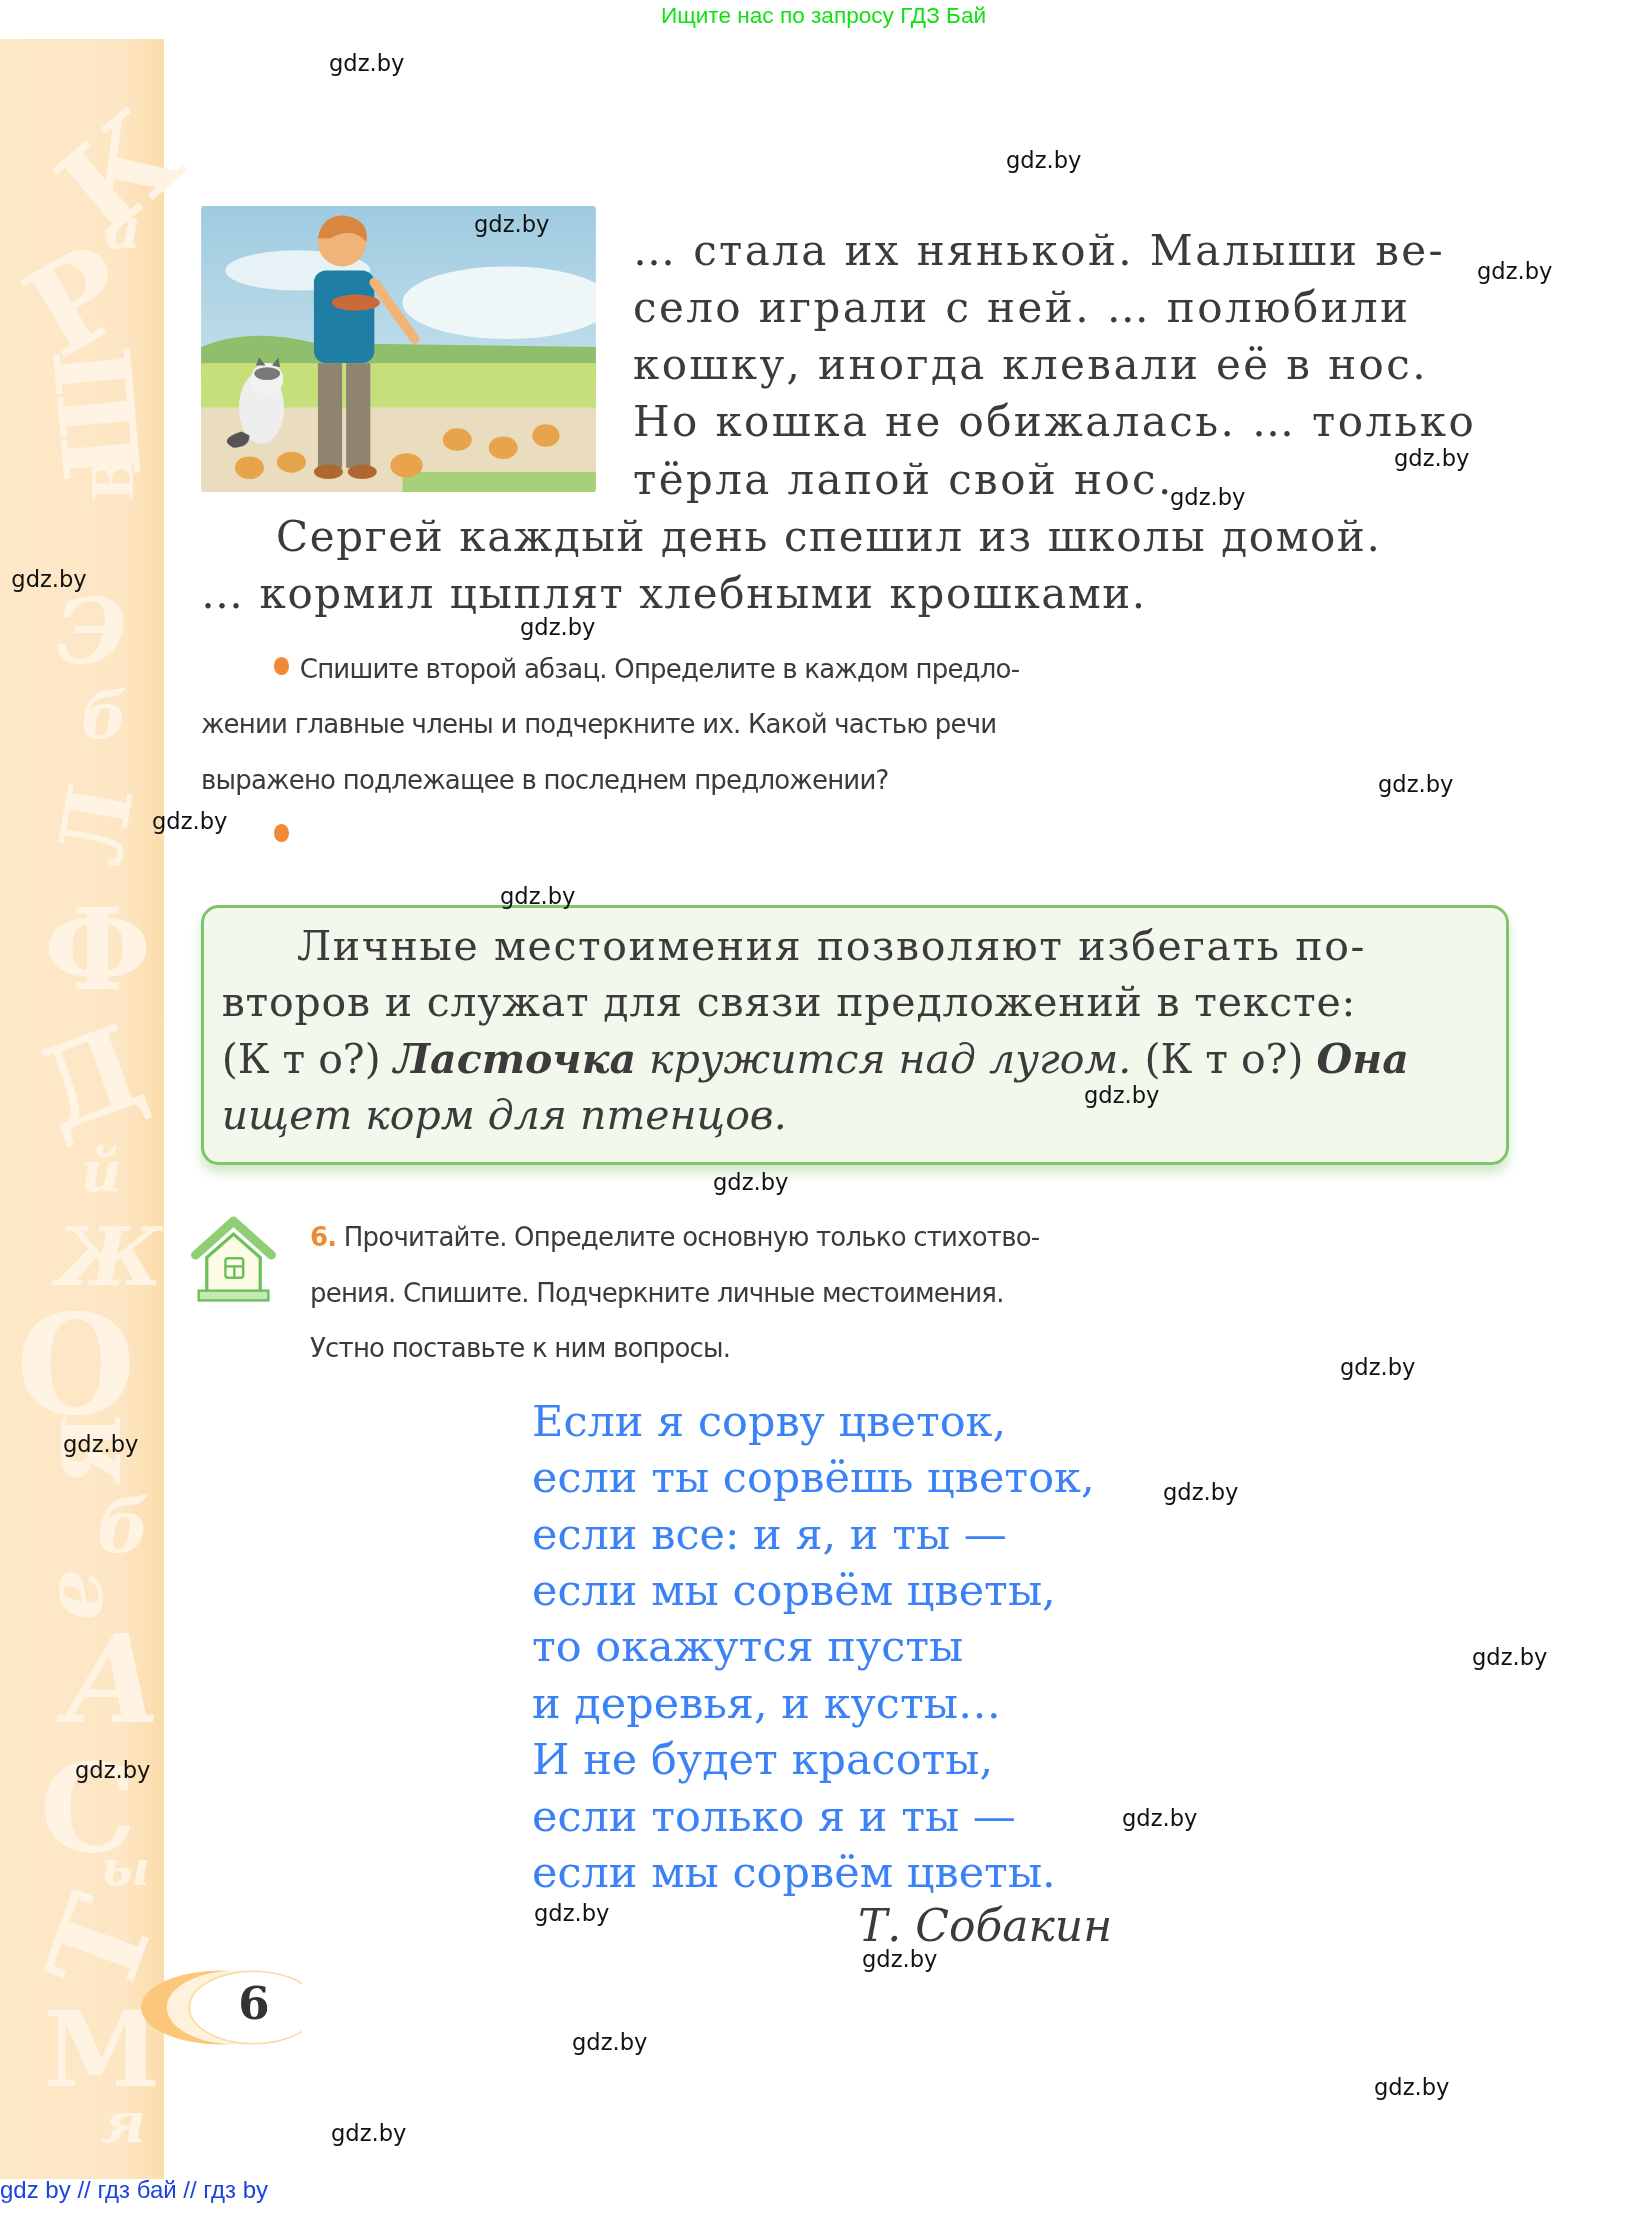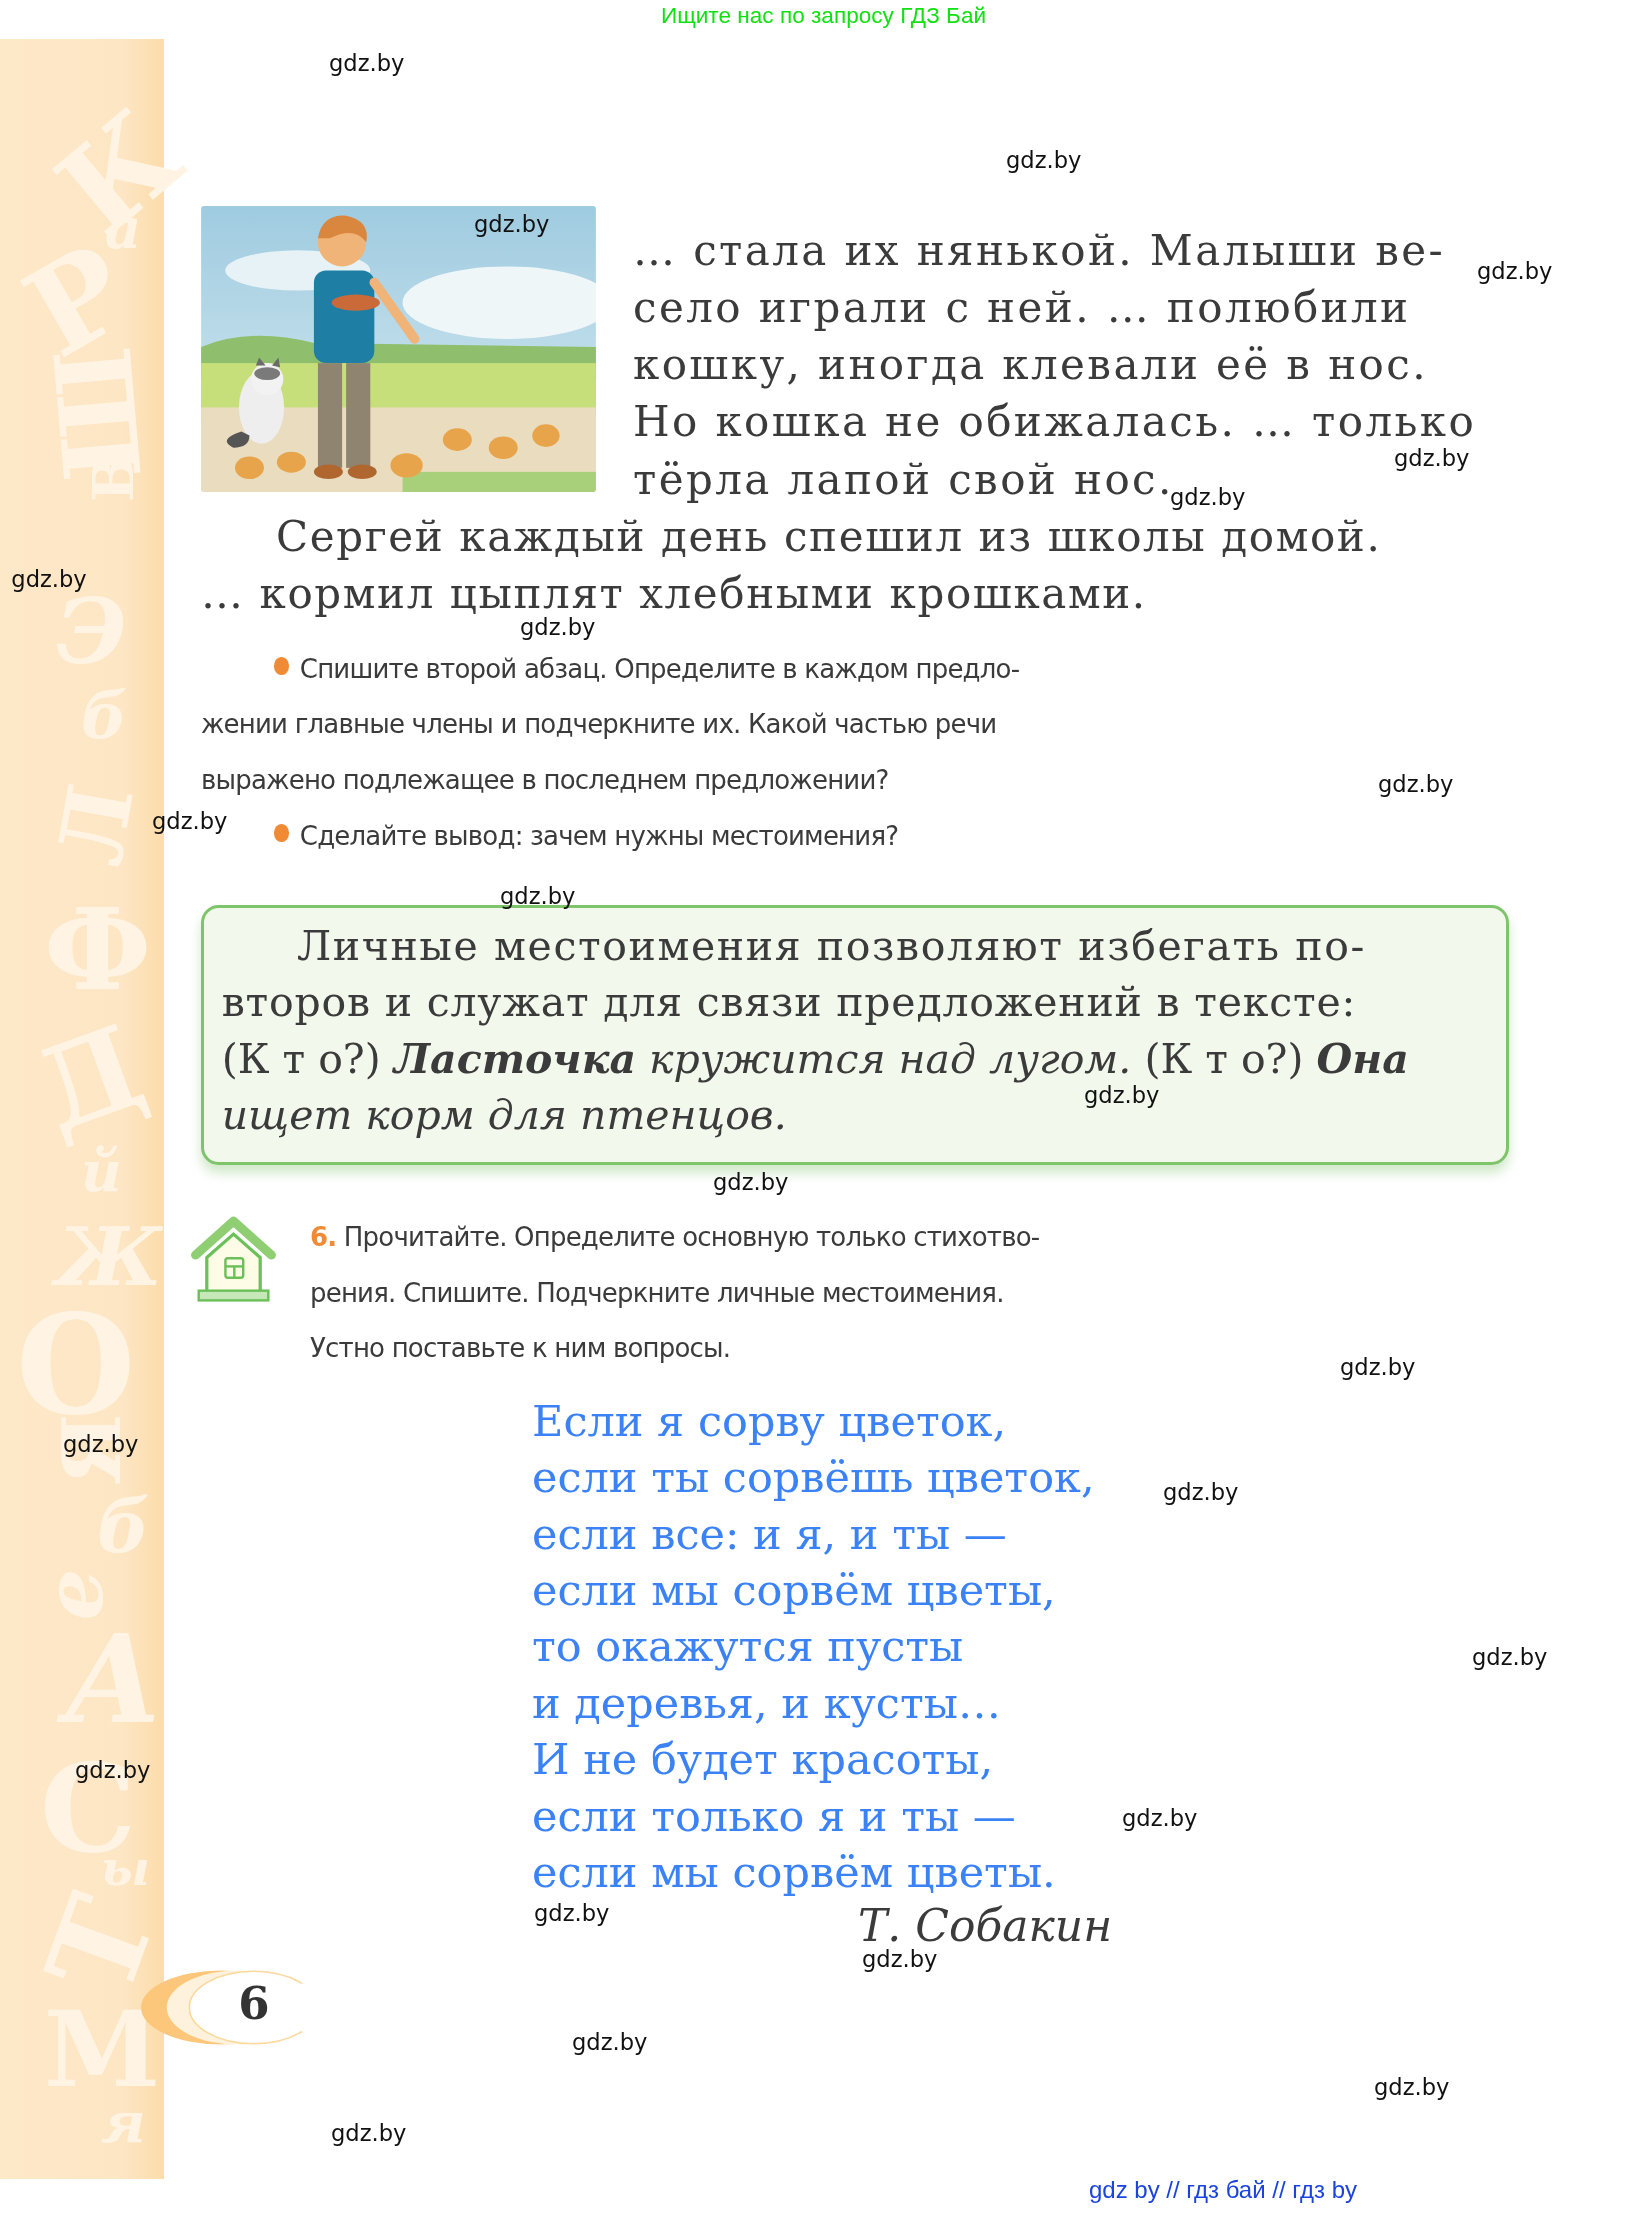--- a/index.html
+++ b/index.html
@@ -17,21 +17,21 @@
   .bullet{display:inline-block;width:14.5px;height:17.7px;border-radius:50%;background:#f08a34;margin-right:11.3px;vertical-align:middle;position:relative;top:-4.8px;}
   .rule-box{left:201px;top:905px;width:1302px;height:254px;border:3.2px solid #7ec46a;border-radius:17.7px;
             background:#f2f9ec;box-shadow:0 8px 11.3px rgba(120,190,100,0.35);}
   .rule-text{font-family:"DejaVu Serif",serif;font-size:41px;line-height:56px;color:#3b3b3b;white-space:nowrap;}
   .it{font-style:italic;}
   .bi{font-style:italic;font-weight:bold;}
   .tasknum{color:#f08a34;font-weight:bold;}
   .poem{font-family:"DejaVu Serif",serif;font-size:43px;line-height:56px;color:#3b82f6;white-space:nowrap;}
   .author{font-family:"DejaVu Serif",serif;font-style:italic;font-size:44px;color:#3b3b3b;white-space:nowrap;}
   .pagebadge{left:137px;top:1967px;width:165px;height:81px;}
-  .footer{left:0;top:2176px;width:1329px;text-align:right;color:#1a44dd;font-family:"Liberation Sans",sans-serif;font-size:24px;padding-left:28px;}
+  .footer{left:0;top:2176px;width:1329px;text-align:left;color:#1a44dd;font-family:"Liberation Sans",sans-serif;font-size:24px;}
 </style>
 </head>
 <body>
 
 <div class="abs topbanner">Ищите нас по запросу ГДЗ Бай</div>
 
 <div class="abs sidebar">
   <span class="side-letter" style="left:64px;top:73px;font-size:121px;transform:rotate(-40deg);">К</span>
   <span class="side-letter" style="left:105px;top:161px;font-size:56px;font-style:italic;">а</span>
   <span class="side-letter" style="left:32px;top:201px;font-size:121px;transform:rotate(-30deg);">Р</span>
@@ -106,21 +106,21 @@
 <div class="abs serif" style="left:633px;top:451px;letter-spacing:2.4px;">тёрла лапой свой нос.</div>
 <div class="abs serif" style="left:276px;top:508px;letter-spacing:1.6px;">Сергей каждый день спешил из школы домой.</div>
 <div class="abs serif" style="left:201px;top:565px;letter-spacing:1.6px;">… кормил цыплят хлебными крошками.</div>
 
 <div class="abs sans" style="left:274px;top:641px;">
   <span class="bullet"></span><span>Спишите второй абзац. Определите в каждом предло-</span>
 </div>
 <div class="abs sans" style="left:201px;top:696px;">жении главные члены и подчеркните их. Какой частью речи</div>
 <div class="abs sans" style="left:201px;top:752px;">выражено подлежащее в последнем предложении?</div>
 <div class="abs sans" style="left:274px;top:808px;">
-  <span class="bullet"></span><span>Сделайте вывод: зачем нужны местоимения?</span>
+  <span class="bullet"></span>
 </div>
 
 <div class="abs rule-box">
   <div class="abs rule-text" style="left:93px;top:9.7px;letter-spacing:1.6px;">Личные местоимения позволяют избегать по-</div>
   <div class="abs rule-text" style="left:17.7px;top:66px;letter-spacing:0.8px;">второв и служат для связи предложений в тексте:</div>
   <div class="abs rule-text" style="left:17.7px;top:123px;">
     <span>(К т о?) </span><span class="bi">Ласточка</span><span class="it"> кружится над лугом.</span><span> (К т о?) </span><span class="bi">Она</span>
   </div>
   <div class="abs rule-text it" style="left:17.7px;top:179px;">ищет корм для птенцов.</div>
 </div>

